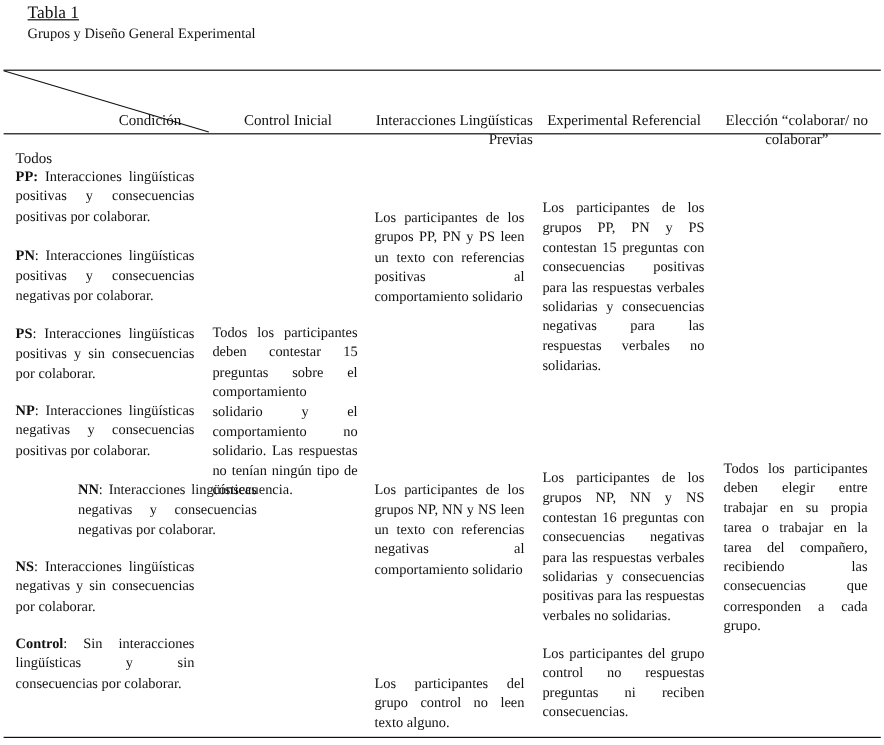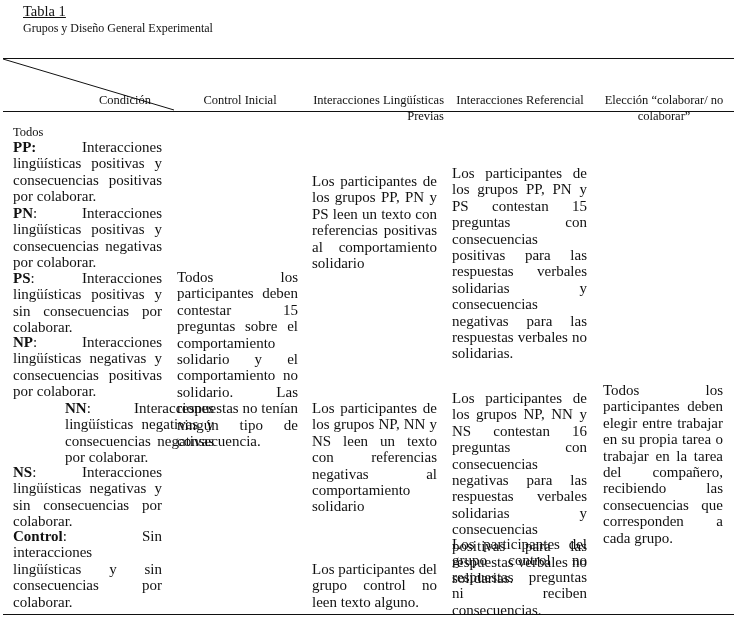--- a/index.html
+++ b/index.html
@@ -3,21 +3,21 @@
   <meta charset="utf-8">
   <style>
     html, body { margin: 0; padding: 0; background: #ffffff; }
     body { width: 737px; height: 621px; position: relative; overflow: hidden;
            font-family: "Liberation Serif", "DejaVu Serif", serif; color: #111; }
     .abs { position: absolute; margin-left: 19px; }
     .caption-title { left: 4px; top: 3px; font-size: 14.5px; text-decoration: underline; }
     .caption-sub { left: 4px; top: 21px; font-size: 12px; }
     .rule { position: absolute; left: 3px; width: 731px; height: 0; border-top: 1.6px solid #111; }
     .hdr { position: absolute; font-size: 12.5px; font-weight: normal; text-align: center; line-height: 16px; margin-top: 33px; }
-    .cell { position: absolute; font-size: 15px; line-height: 16.4px; text-align: justify; }
+    .cell { position: absolute; font-size: 12px; line-height: 16.4px; text-align: justify; }
     .cell b { font-weight: bold; }
     svg.diag { position: absolute; left: 0; top: 55px; }
   </style>
 </head>
 <body>
 
 <div class="abs caption-title">Tabla 1</div>
 <div class="abs caption-sub">Grupos y Diseño General Experimental</div>
 
 <div class="rule" style="top:58px;"></div>
@@ -25,21 +25,21 @@
 <div class="rule" style="top:614px;"></div>
 
 <svg class="diag" width="180" height="60">
   <line x1="3" y1="4" x2="174" y2="55" stroke="#111" stroke-width="1"></line>
 </svg>
 
 <div class="hdr" style="left:90px; top:59px; width:70px;">Condición</div>
 <div class="hdr" style="left:13px; top:91px; width:40px; text-align:left;">Todos</div>
 <div class="hdr" style="left:180px; top:59px; width:120px;">Control Inicial</div>
 <div class="hdr" style="left:306px; top:59px; width:138px;text-align:right;">Interacciones Lingüísticas Previas</div>
-<div class="hdr" style="left:450px; top:59px; width:140px;">Interacciones Referencial</div>
+<div class="hdr" style="left:450px; top:59px; width:140px;">Experimental Referencial</div>
 <div class="hdr" style="left:600px; top:59px; width:128px;">Elección “colaborar/ no colaborar”</div>
 
 <div class="cell" style="left:13px; top:139px; width:149px;">
   <b>PP:</b> <span>Interacciones lingüísticas positivas y consecuencias positivas por colaborar.</span>
 </div>
 <div class="cell" style="left:13px; top:205px; width:149px;">
   <b>PN</b><span>: Interacciones lingüísticas positivas y consecuencias negativas por colaborar.</span>
 </div>
 <div class="cell" style="left:13px; top:270px; width:149px;">
   <b>PS</b><span>: Interacciones lingüísticas positivas y sin consecuencias por colaborar.</span>

